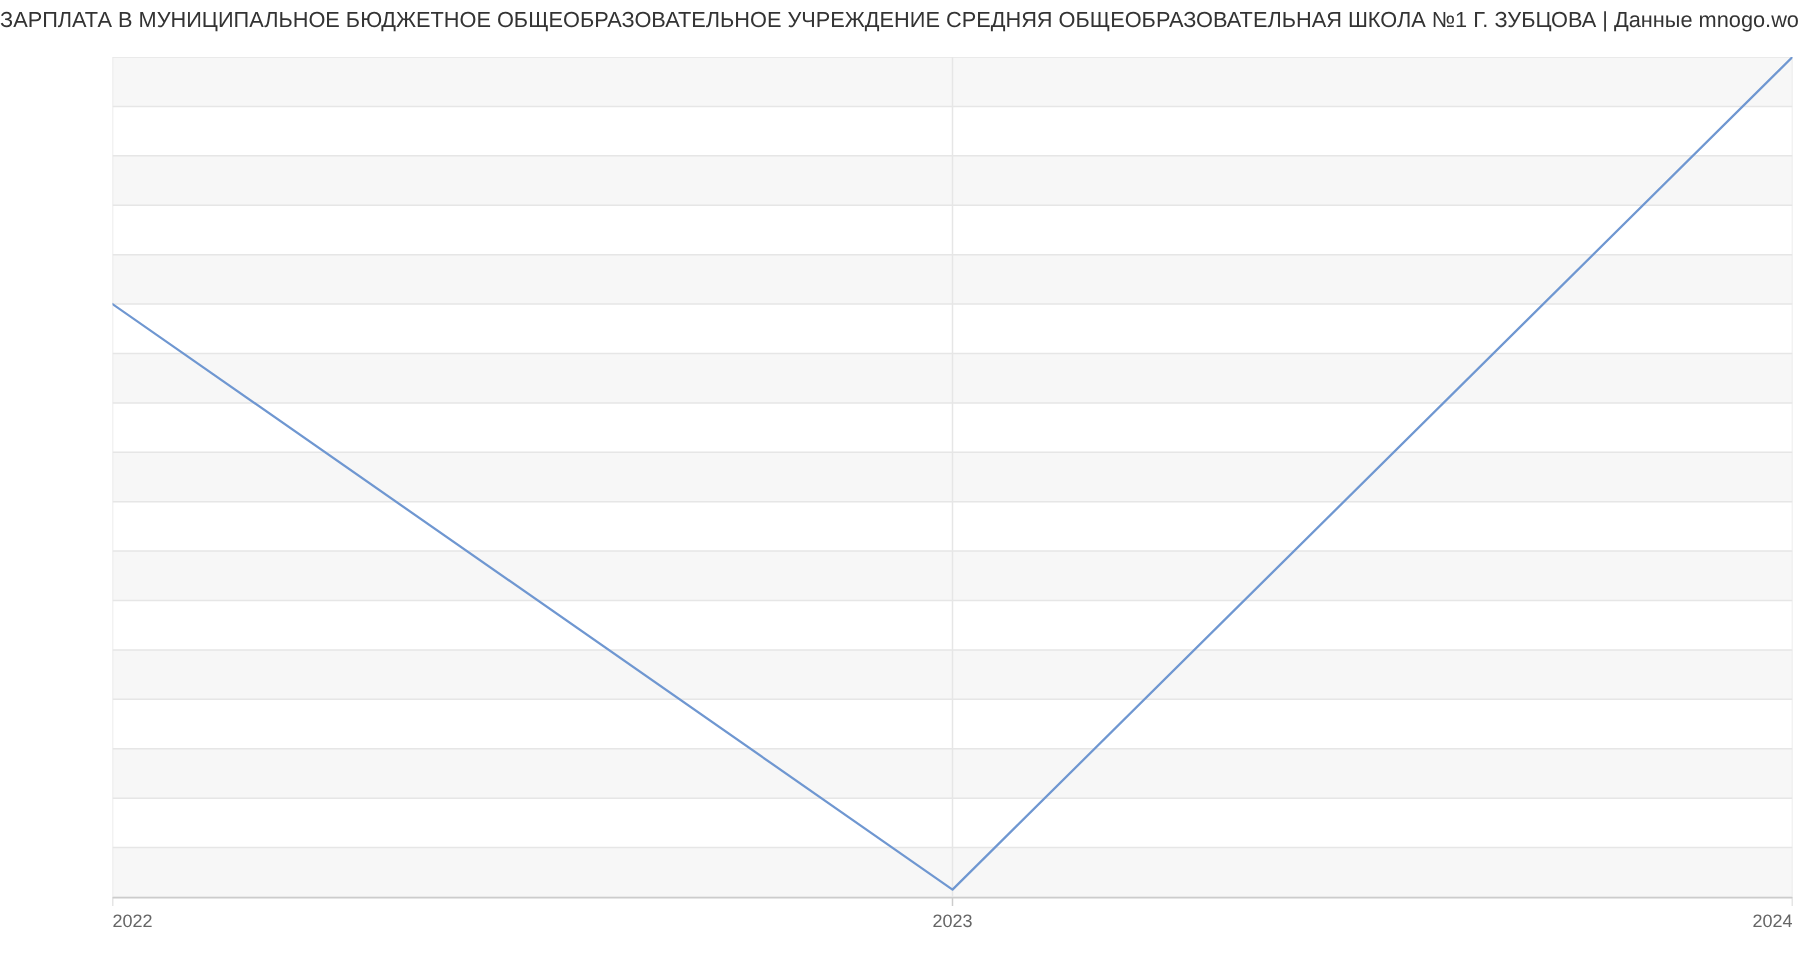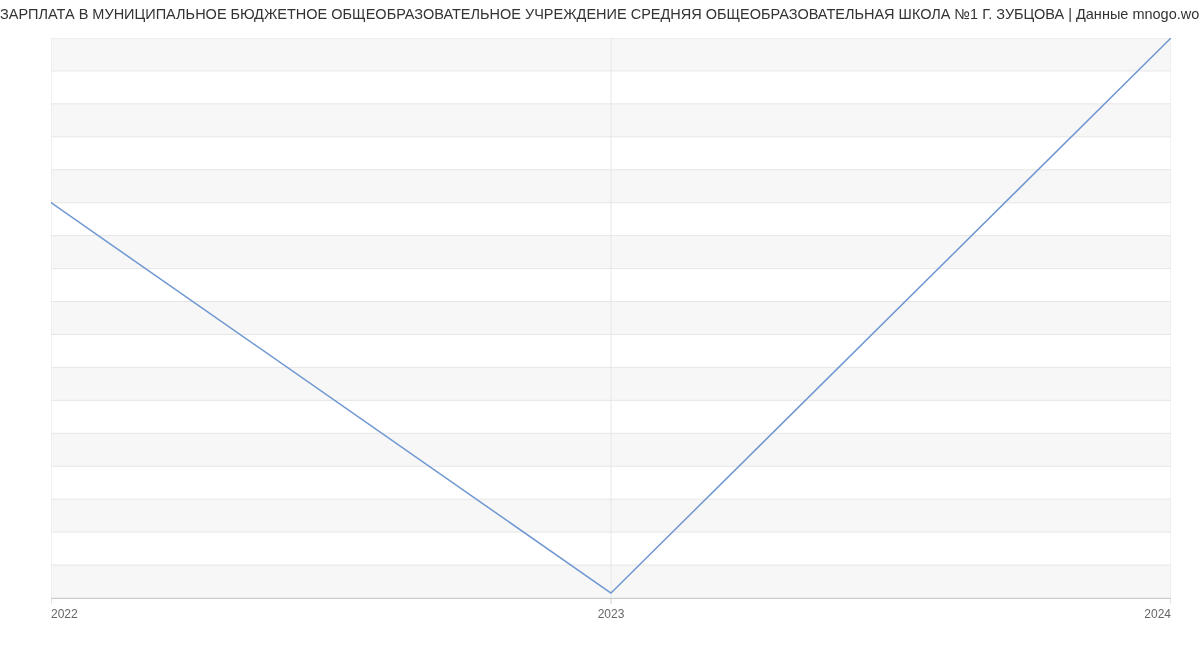--- a/index.html
+++ b/index.html
@@ -22,21 +22,21 @@
     left: 0;
     right: 8px;
     text-align: right;
     font-size: 14.5px;
     font-weight: 400;
     color: #333333;
     white-space: nowrap;
   }
   .plot {
     position: absolute;
-    left: 51px;
+    left: 75px;
     top: 38px;
     width: 1120px;
     height: 433px;
   }
   svg { display: block; }
   .band {
     fill: #f7f7f7;
   }
   .axis-line {
     stroke: #cccccc;

